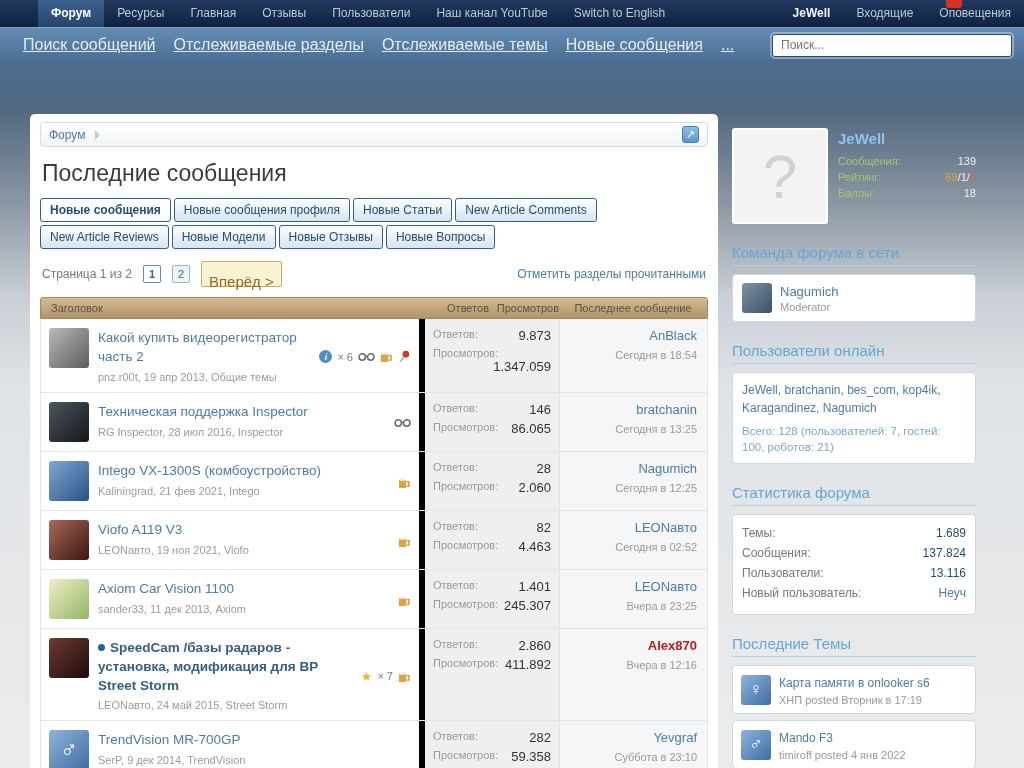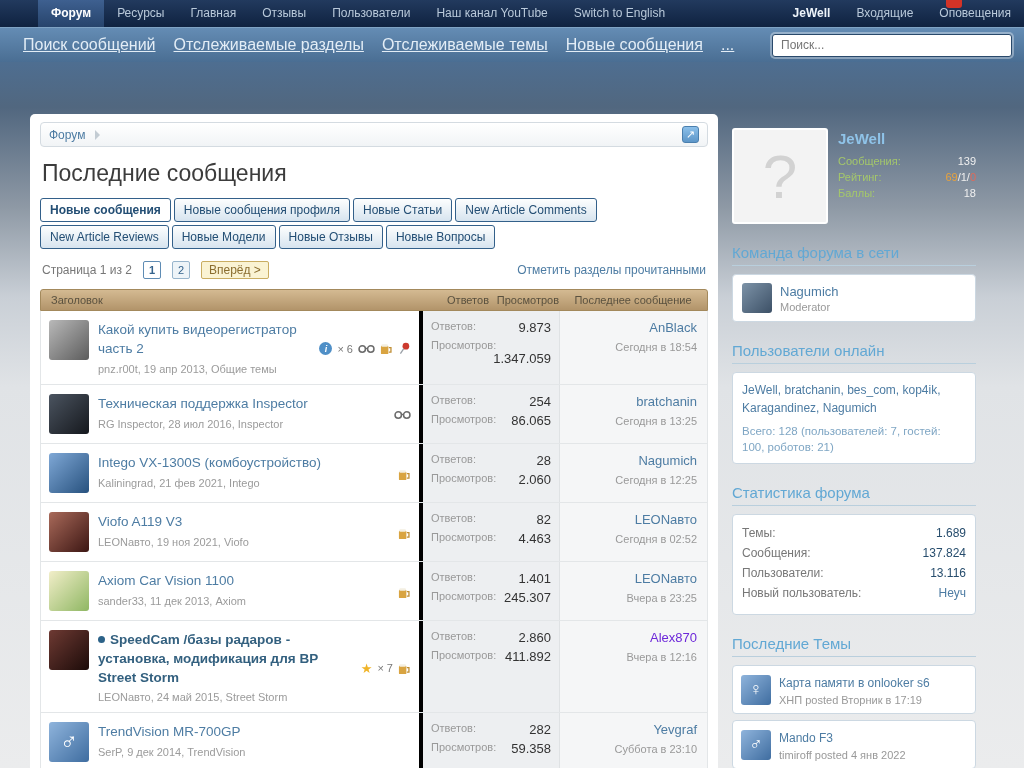--- a/index.html
+++ b/index.html
@@ -45,22 +45,22 @@
   .tabs { display:flex; flex-wrap:wrap; gap:3px; width:620px; margin-bottom:4px; }
   .tab { border:1px solid #33608a; background:linear-gradient(#fdfefe,#d7e4ef); color:#234e74; font-size:12px;
          padding:4px 9px; border-radius:3px; cursor:pointer; white-space:nowrap; }
   .tab.active { background:#ffffff; font-weight:bold; }
 
   
   .pagination-row { display:flex; align-items:center; margin:12px 2px 10px; font-size:12px; color:#777; gap:11px; }
   .page-btn { min-width:18px; height:18px; line-height:16px; text-align:center; border:1px solid #98b5cc;
               background:#eef4f8; color:#35638c; font-size:11px; border-radius:2px; padding:0 4px; cursor:pointer; }
   .page-btn.current { border-color:#5f8cb4; background:#fff; font-weight:bold; }
-  .next-btn { border:1px solid #c9ad62; background:#faf3d3; color:#8a6d2f; padding:0 7px; height:18px;
-              line-height:16px; font-size:12px; border-radius:2px; cursor:pointer; }
+  .next-btn { border:1px solid #c9ad62; background:#faf3d3; color:#8a6d2f; padding:12px 7px; height:18px;
+              line-height:16px; font-size:15px; border-radius:2px; cursor:pointer; }
   .mark-read { margin-left:auto; color:#4d7ca3; font-size:12px; }
 
   
   .thead { display:flex; height:22px; background:linear-gradient(#d4ba92,#b2946a); border:1px solid #a3895c;
            border-radius:3px 3px 0 0; align-items:center; font-size:11px; color:#5a513f; }
   .th-title { flex:1; padding-left:10px; }
   .th-replies, .th-views { width:70px; text-align:right; }
   .th-last { width:148px; text-align:center; }
 
   .row { display:flex; border:1px solid #e3e6e8; border-top:none; background:#fff; }
@@ -72,28 +72,28 @@
   .row.unread .row-title { font-weight:bold; color:#33607f; }
   .unread-dot { display:inline-block; width:7px; height:7px; border-radius:50%; background:#2c6288;
                 margin-right:5px; vertical-align:middle; }
   .row-meta { color:#9b9b9b; font-size:11px; margin-top:5px; }
   .row-icons { display:flex; gap:5px; align-items:center; margin-left:auto; flex:none; padding-top:3px;
                font-size:11px; color:#777; }
   .info-icon { width:13px; height:13px; border-radius:50%; background:#4f8fc7; color:#fff; font-size:9px;
                font-weight:bold; font-style:italic; display:inline-flex; align-items:center; justify-content:center; }
   .star-icon { color:#f0b428; font-size:13px; }
 
-  .cell-stats { width:140px; flex:none; background:#edeff1; border-left:4px solid #000000; padding:9px 8px; font-size:11px; }
+  .cell-stats { width:140px; flex:none; background:#edeff1; border-left:6px solid #000000; padding:9px 8px; font-size:11px; }
   .stat-line { display:flex; flex-wrap:wrap; margin-bottom:4px; }
   .stat-label { color:#999; }
   .stat-value { color:#333; font-size:13px; margin-left:auto; }
   .cell-last { width:148px; flex:none; background:#f5f6f7; border-left:1px solid #dfe2e4; padding:9px 10px;
                text-align:right; font-size:13px; }
   .last-user { color:#4d7ca3; }
-  .row.unread .last-user { font-weight:normal; color:#6d28d9; }
+  .row.unread .last-user { font-weight:bold; color:#b91c1c; }
   .last-date { color:#999; font-size:11px; margin-top:6px; }
 
   
   .user-panel { display:flex; gap:10px; margin-bottom:20px; }
   .user-avatar { width:96px; height:96px; background:#f3f3f3; border:2px solid #ffffff; border-radius:3px;
                  display:flex; align-items:center; justify-content:center; font-size:62px; color:#d2d2d2; }
   .user-info { flex:1; padding-top:2px; }
   .user-name { color:#8fc3e8; font-weight:bold; font-size:15px; margin-bottom:8px; }
   .user-stat { display:flex; justify-content:space-between; font-size:11px; margin-bottom:4px; }
   .user-stat .lbl { color:#a4c76b; }
@@ -242,21 +242,21 @@
           <svg viewBox="0 0 18 10" width="17" height="10">
               <circle cx="4.5" cy="5" r="3.4" fill="none" stroke="#6b6b6b" stroke-width="1.6"></circle>
               <circle cx="13.5" cy="5" r="3.4" fill="none" stroke="#6b6b6b" stroke-width="1.6"></circle>
               <path d="M7.9 4.4h2.2" stroke="#6b6b6b" stroke-width="1.4"></path>
             </svg>
         </div>
       </div>
       <div class="cell-stats">
         <div class="stat-line">
             <span class="stat-label">Ответов:</span>
-            <span class="stat-value">254</span>
+            <span class="stat-value">146</span>
           </div>
         <div class="stat-line">
             <span class="stat-label">Просмотров:</span>
             <span class="stat-value">86.065</span>
           </div>
       </div>
       <div class="cell-last">
         <a class="last-user">bratchanin</a>
         <div class="last-date">Сегодня в 13:25</div>
       </div>

